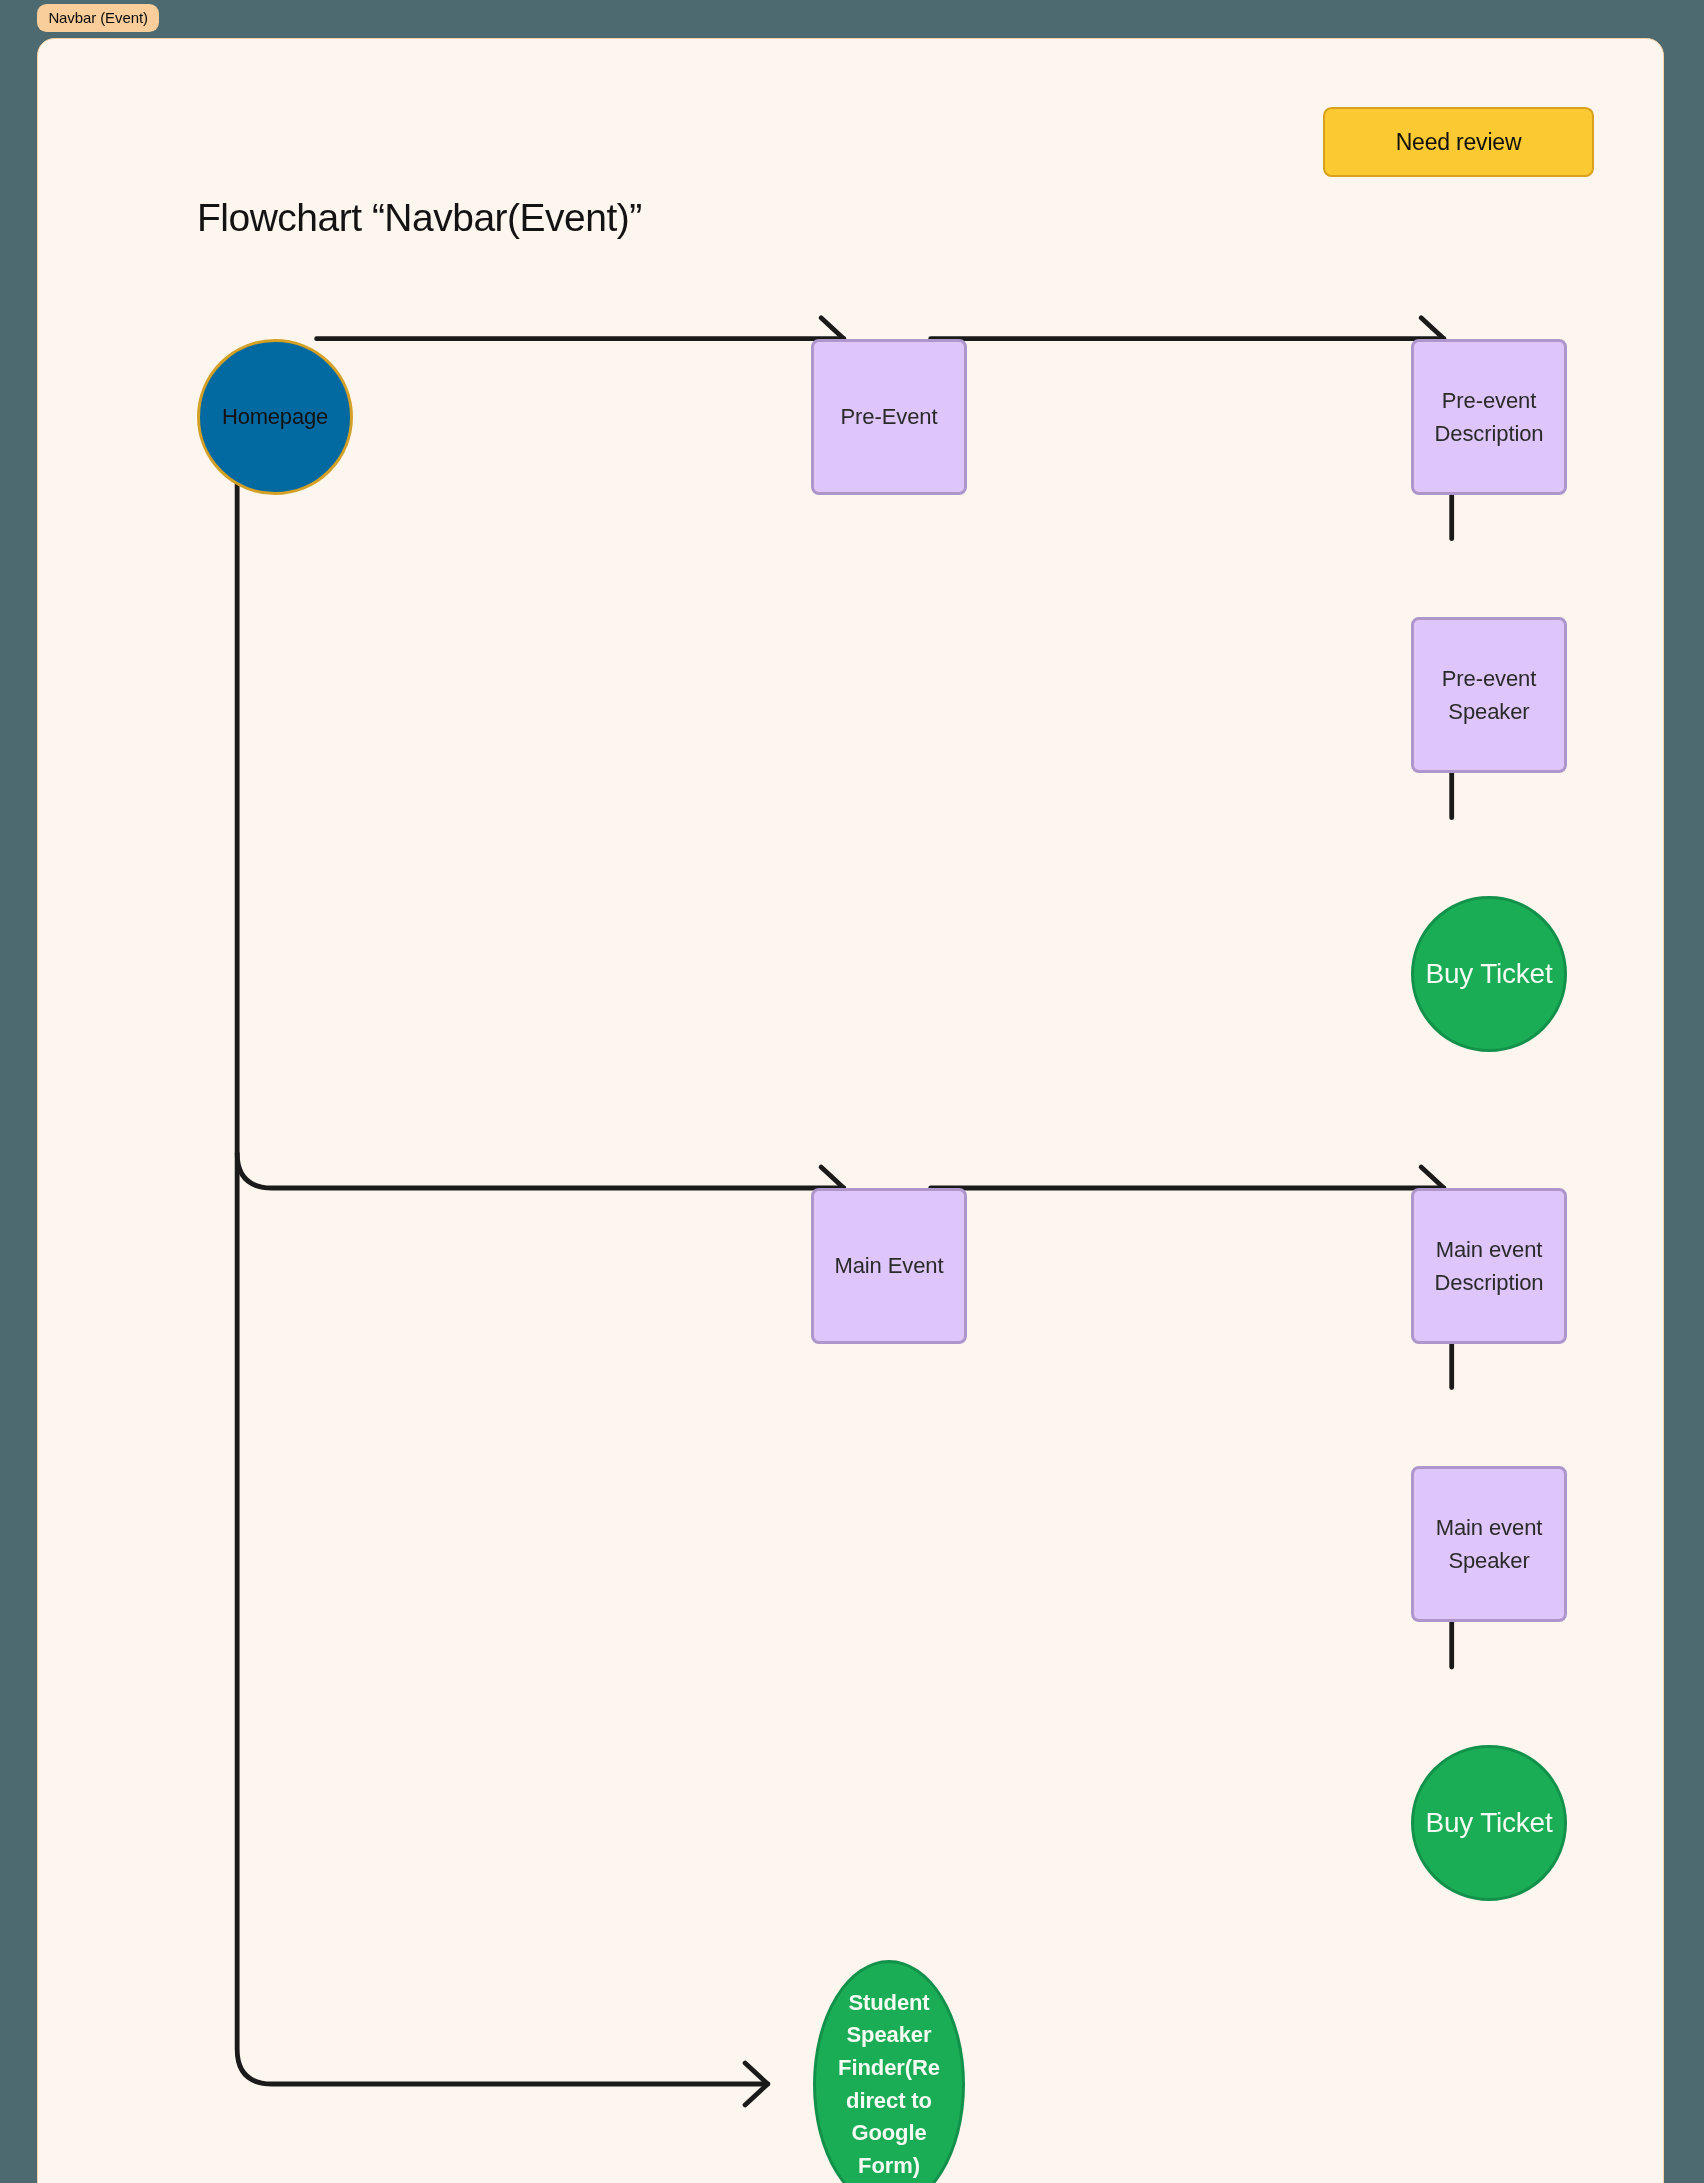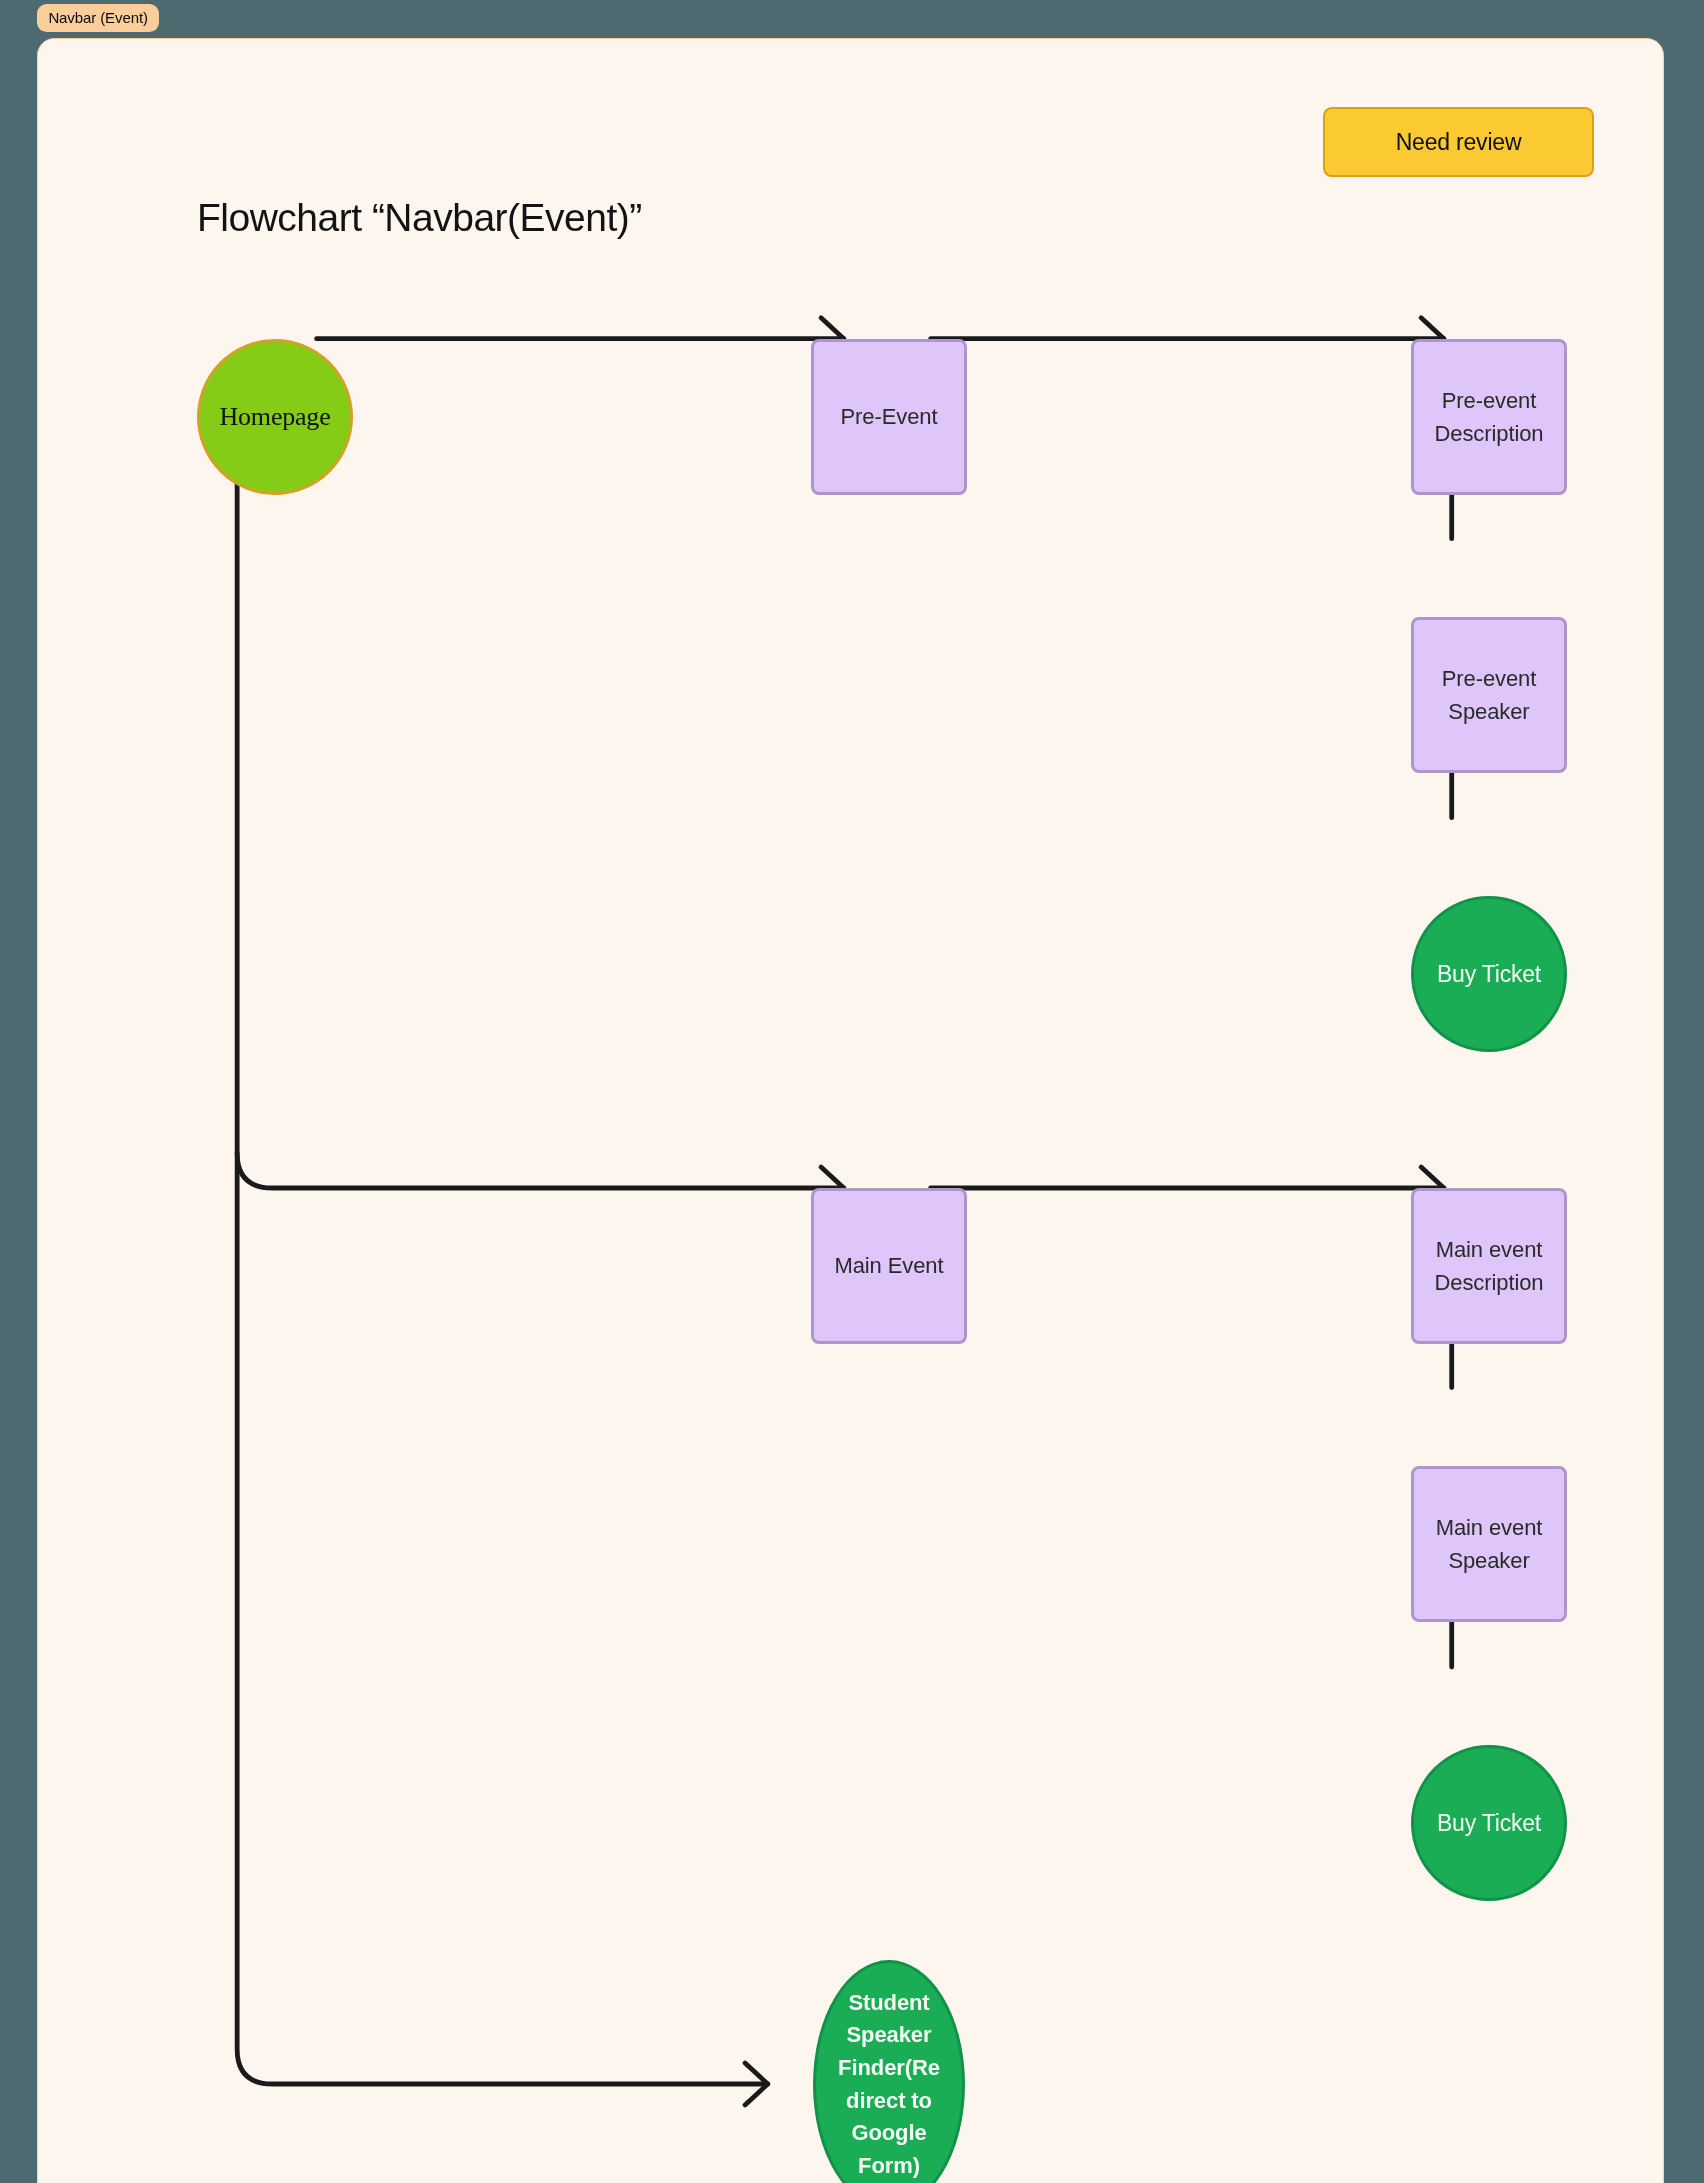--- a/index.html
+++ b/index.html
@@ -88,46 +88,45 @@
     position: absolute;
     display: flex;
     align-items: center;
     justify-content: center;
     text-align: center;
     box-sizing: border-box;
     z-index: 3;
   }
 
   .node-circle-orange {
-    background: #84cc16;
+    background: #0369a1;
     border: 3.9px solid #D4A026;
     border-radius: 50%;
     color: #121212;
-    font-size: 26px;
+    font-size: 22px;
     letter-spacing: -0.2px;
-    font-family: Liberation Serif, serif;
   }
 
   .node-box-purple {
     background: #DEC6FA;
     border: 3.9px solid #AE96CD;
     border-radius: 7.9px;
     color: #2A2A2A;
     font-size: 22px;
     line-height: 1.52;
     letter-spacing: -0.1px;
     white-space: pre-line;
   }
 
   .node-circle-green {
     background: #1BAC56;
     border: 3.9px solid #11914A;
     border-radius: 50%;
     color: #F4FBF3;
-    font-size: 23px;
+    font-size: 28px;
     letter-spacing: -0.2px;
   }
 
   .node-ellipse-green {
     background: #1BAC56;
     border: 3.9px solid #11914A;
     border-radius: 50%;
     color: #F4FBF3;
     font-size: 22px;
     font-weight: bold;

